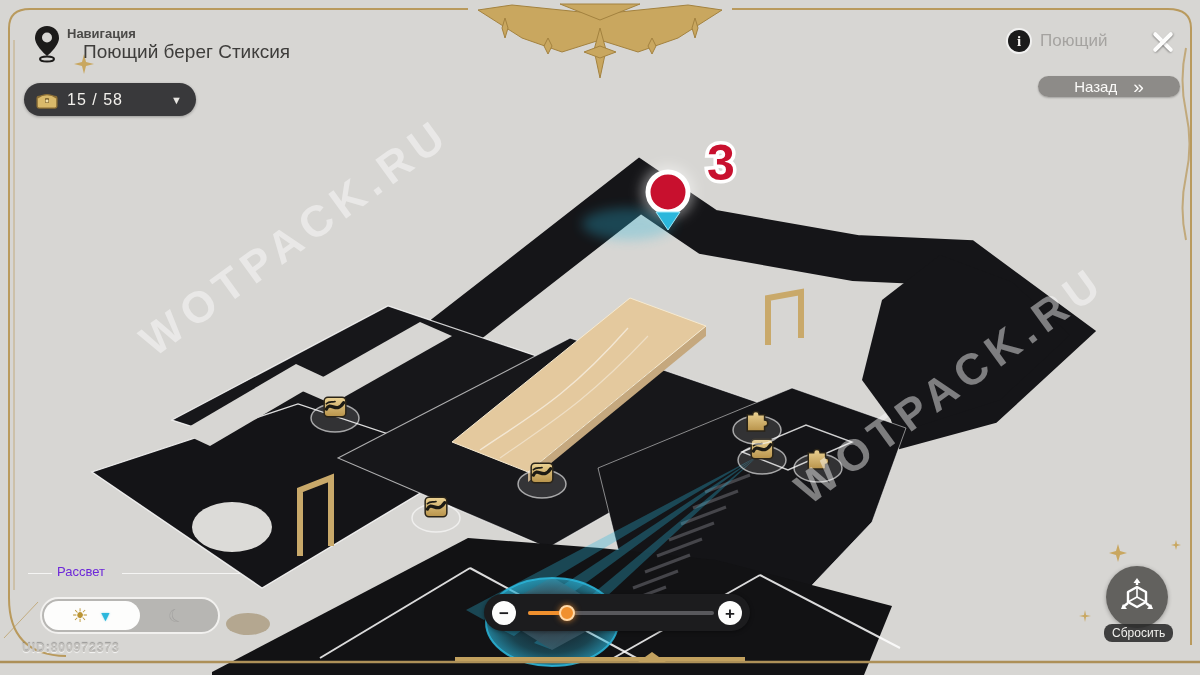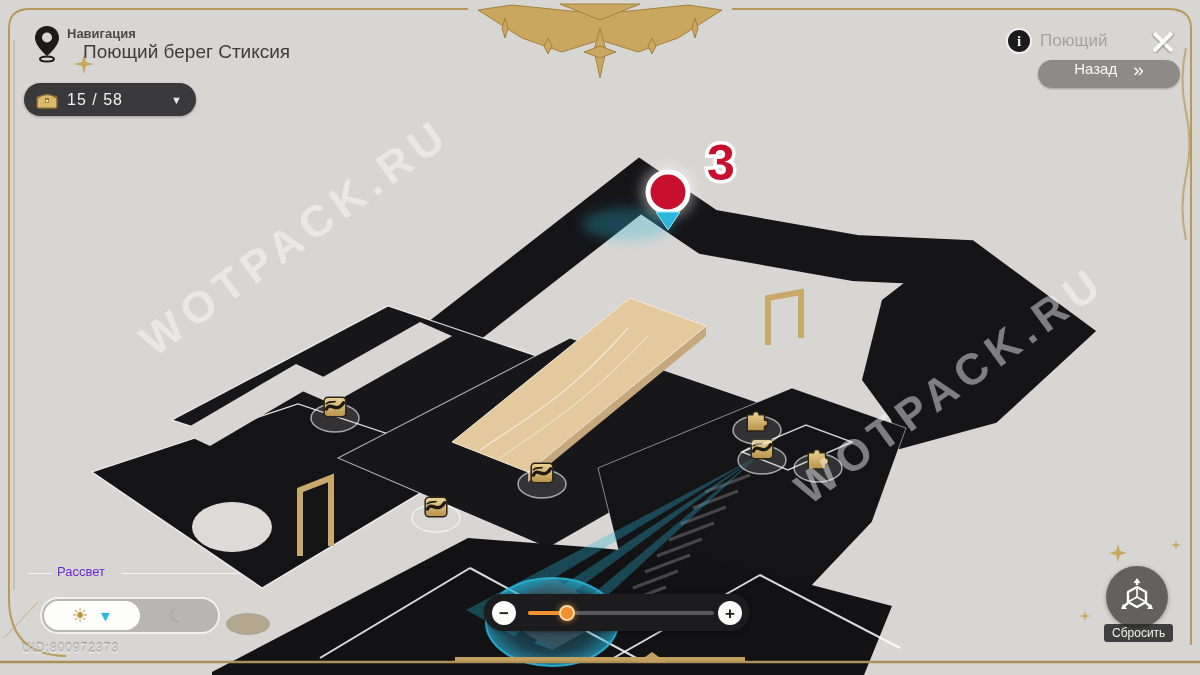--- a/index.html
+++ b/index.html
@@ -42,22 +42,22 @@
   }
   #rules-label{margin-left:10px;font-size:17px;color:#a5a3a0;}
   #close-btn{left:1148px;top:27px;width:30px;height:30px;cursor:pointer;}
   #close-btn span{
     position:absolute;left:2px;top:13px;width:26px;height:4px;border-radius:2px;
     background:#fdfdfc;box-shadow:0 1px 2px rgba(0,0,0,.35);
   }
   #close-btn span:nth-child(1){transform:rotate(45deg);}
   #close-btn span:nth-child(2){transform:rotate(-45deg);}
   #back-btn{
-    left:1038px;top:60px;width:142px;height:28px;border-radius:14px;
-    background:rgba(128,126,122,.85);display:flex;
+    left:1038px;top:76px;width:142px;height:21px;border-radius:14px;
+    background:rgba(128,126,122,.85);display:flex;align-items:center;
     justify-content:center;cursor:pointer;box-shadow:0 1px 2px rgba(0,0,0,.25);
   }
   #back-btn .lbl{color:#fbfaf8;font-size:15px;}
   #back-btn .chev{color:#fbfaf8;font-size:19px;margin-left:16px;line-height:1;}
 
   
   #time-label{left:57px;top:564px;font-size:13px;color:#6d28d9;}
   .time-line{position:absolute;top:573px;height:1px;background:rgba(255,255,255,.75);z-index:5;}
   #time-toggle{
     left:40px;top:597px;width:180px;height:37px;border-radius:19px;
@@ -92,25 +92,25 @@
     box-shadow:0 0 6px rgba(240,144,46,.8);
   }
 
   
   #reset-btn{
     left:1106px;top:566px;width:62px;height:62px;border-radius:50%;
     background:rgba(88,87,84,.92);display:flex;align-items:center;justify-content:center;
     cursor:pointer;box-shadow:0 1px 4px rgba(0,0,0,.3);
   }
   #reset-label{
-    left:1104px;top:624px;padding:2px 8px;border-radius:3px;background:rgba(42,42,42,.88);
+    left:1104px;top:624px;padding:2px 8px;border-radius:8px;background:rgba(42,42,42,.88);
     color:#f2f1ee;font-size:12px;cursor:pointer;
   }
   #uid-text{
-    left:22px;top:641px;font-size:12px;font-weight:normal;letter-spacing:1px;
+    left:22px;top:641px;font-size:12px;font-weight:bold;letter-spacing:1px;
     color:#c3c1bd;text-shadow:0 1px 1px rgba(255,255,255,.8),0 -1px 1px rgba(90,90,90,.5);
   }
 </style>
 </head>
 <body>
 
 <svg id="map-svg" width="1200" height="675" viewBox="0 0 1200 675">
   <defs>
     <linearGradient id="goldGrad" x1="0" y1="0" x2="0" y2="1">
       <stop offset="0" stop-color="#ecd394"></stop>

